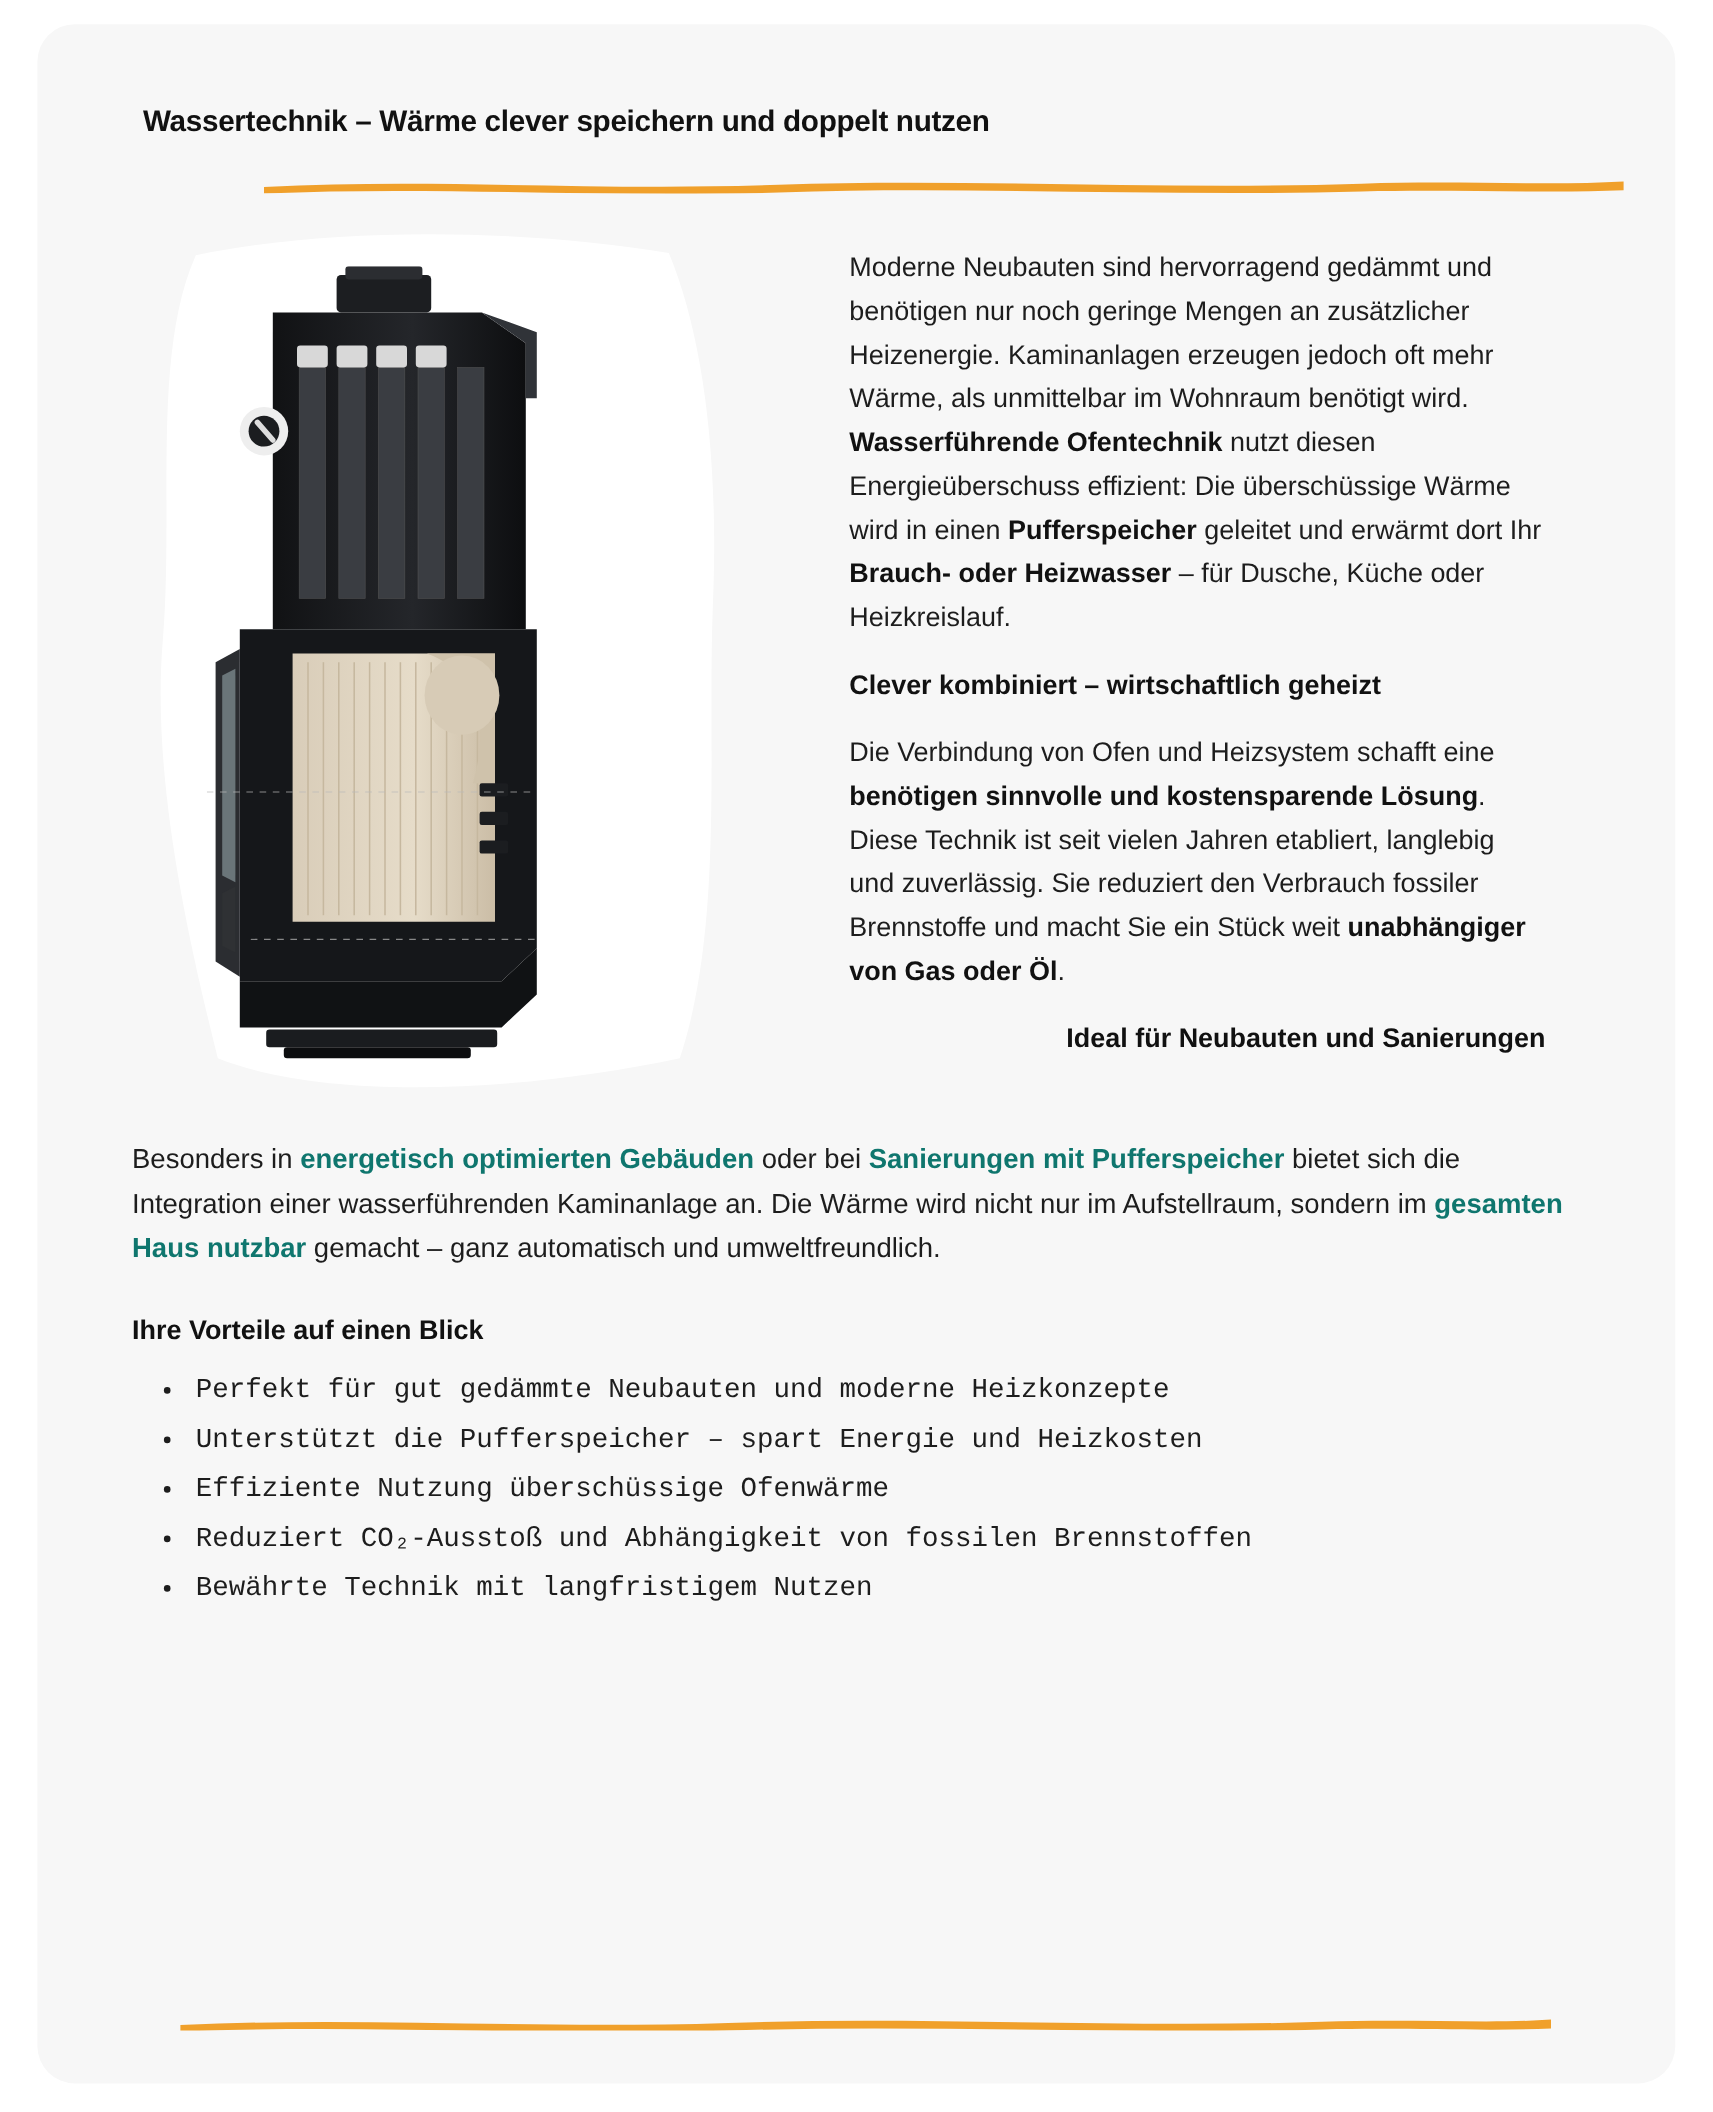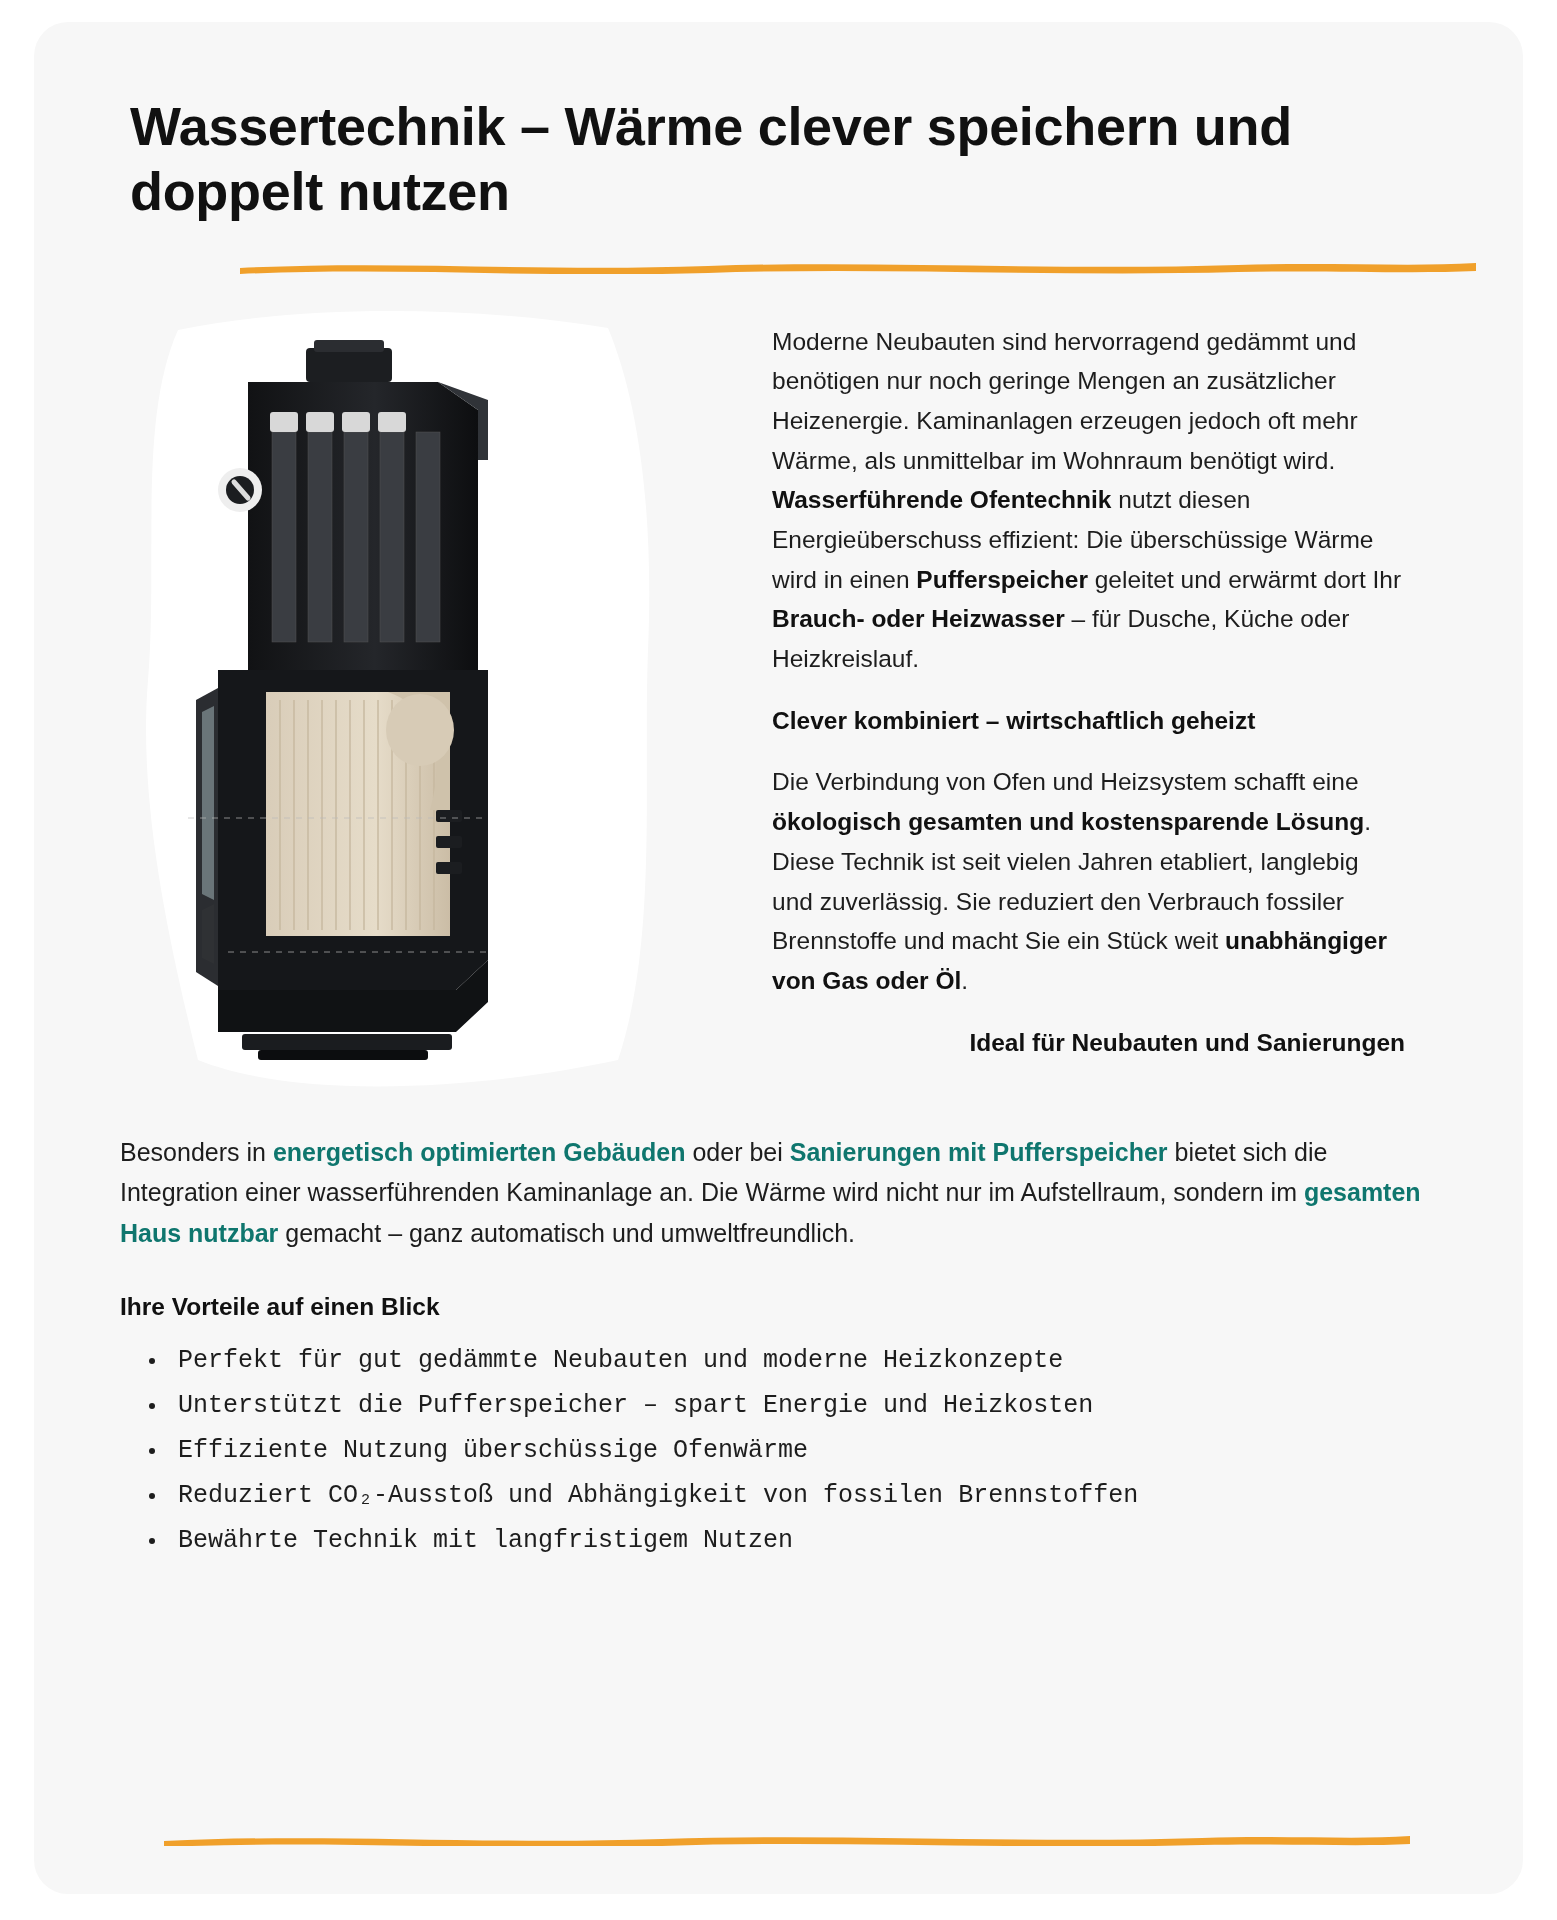--- a/index.html
+++ b/index.html
@@ -24,21 +24,21 @@
   .card {
     position: relative;
     width: 100%;
     height: 100%;
     background: #f7f7f7;
     border-radius: 34px;
     padding: 54px 64px 40px 64px;
     overflow: hidden;
   }
   .title {
-    font-size: 54px;
+    font-size: 27px;
     font-weight: bold;
     color: #111111;
     letter-spacing: -0.3px;
     margin: 18px 0 16px 32px;
     line-height: 1.2;
   }
   
   .divider-top {
     margin: 34px 0 0 140px;
     width: 1240px;
@@ -221,21 +221,21 @@
             <line x1="40" y1="612" x2="300" y2="612"></line>
           </g>
         </svg>
       </div>
 
       <div class="text-col">
         <p><span>Moderne Neubauten sind hervorragend gedämmt und benötigen nur noch geringe Mengen an zusätzlicher Heizenergie. Kaminanlagen erzeugen jedoch oft mehr Wärme, als unmittelbar im Wohnraum benötigt wird. </span><b>Wasserführende Ofentechnik</b><span> nutzt diesen Energieüberschuss effizient: Die überschüssige Wärme wird in einen </span><b>Pufferspeicher</b><span> geleitet und erwärmt dort Ihr </span><b>Brauch- oder Heizwasser</b><span> – für Dusche, Küche oder Heizkreislauf.</span></p>
 
         <div class="subhead">Clever kombiniert – wirtschaftlich geheizt</div>
 
-        <p><span>Die Verbindung von Ofen und Heizsystem schafft eine </span><b>ökologisch gesamten und kostensparende Lösung</b><span>. Diese Technik ist seit vielen Jahren etabliert, langlebig und zuverlässig. Sie reduziert den Verbrauch fossiler Brennstoffe und macht Sie ein Stück weit </span><b>unabhängiger von Gas oder Öl</b><span>.</span></p>
+        <p><span>Die Verbindung von Ofen und Heizsystem schafft eine </span><b>benötigen sinnvolle und kostensparende Lösung</b><span>. Diese Technik ist seit vielen Jahren etabliert, langlebig und zuverlässig. Sie reduziert den Verbrauch fossiler Brennstoffe und macht Sie ein Stück weit </span><b>unabhängiger von Gas oder Öl</b><span>.</span></p>
 
         <div class="subhead center-ideal">Ideal für Neubauten und Sanierungen</div>
       </div>
     </div>
 
     <div class="lower">
       <p><span>Besonders in </span><b>energetisch optimierten Gebäuden</b><span> oder bei </span><b>Sanierungen mit Pufferspeicher</b><span> bietet sich die Integration einer wasserführenden Kaminanlage an. Die Wärme wird nicht nur im Aufstellraum, sondern im </span><b>gesamten Haus nutzbar</b><span> gemacht – ganz automatisch und umweltfreundlich.</span></p>
     </div>
 
     <div class="benefits-head">Ihre Vorteile auf einen Blick</div>

